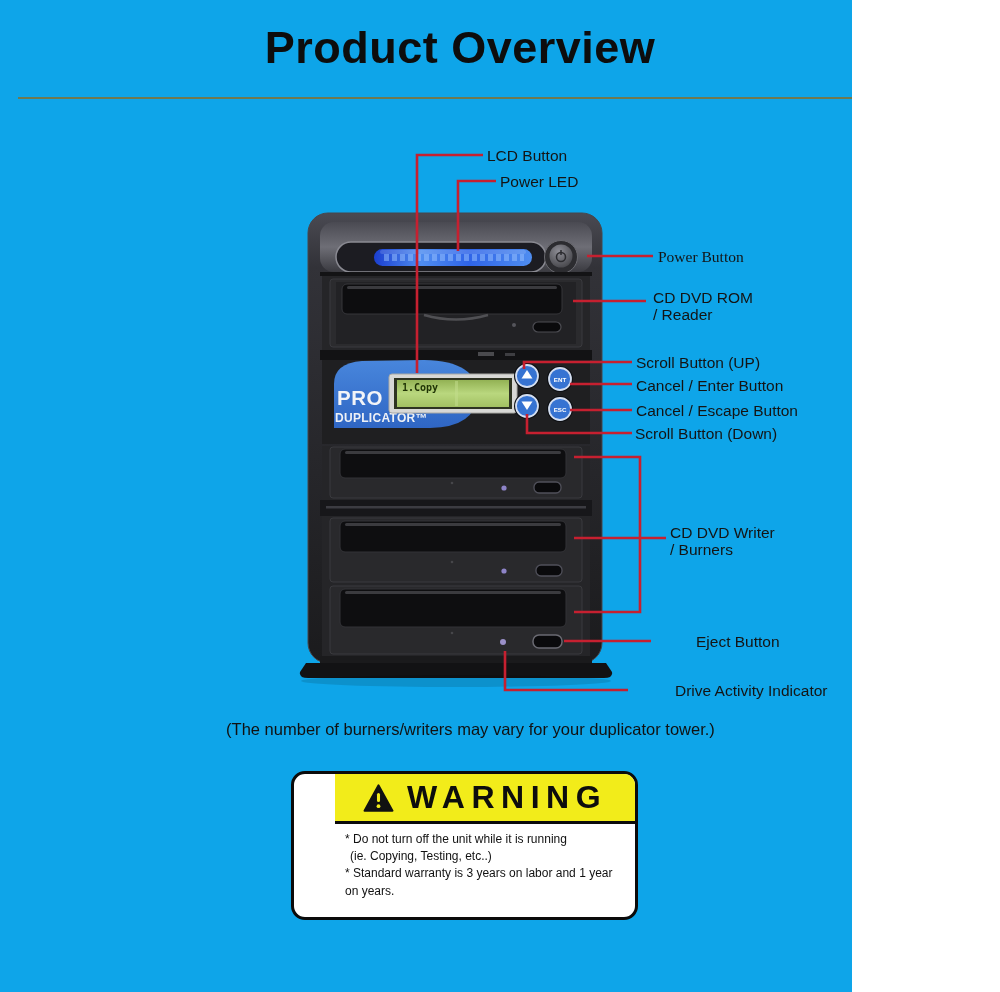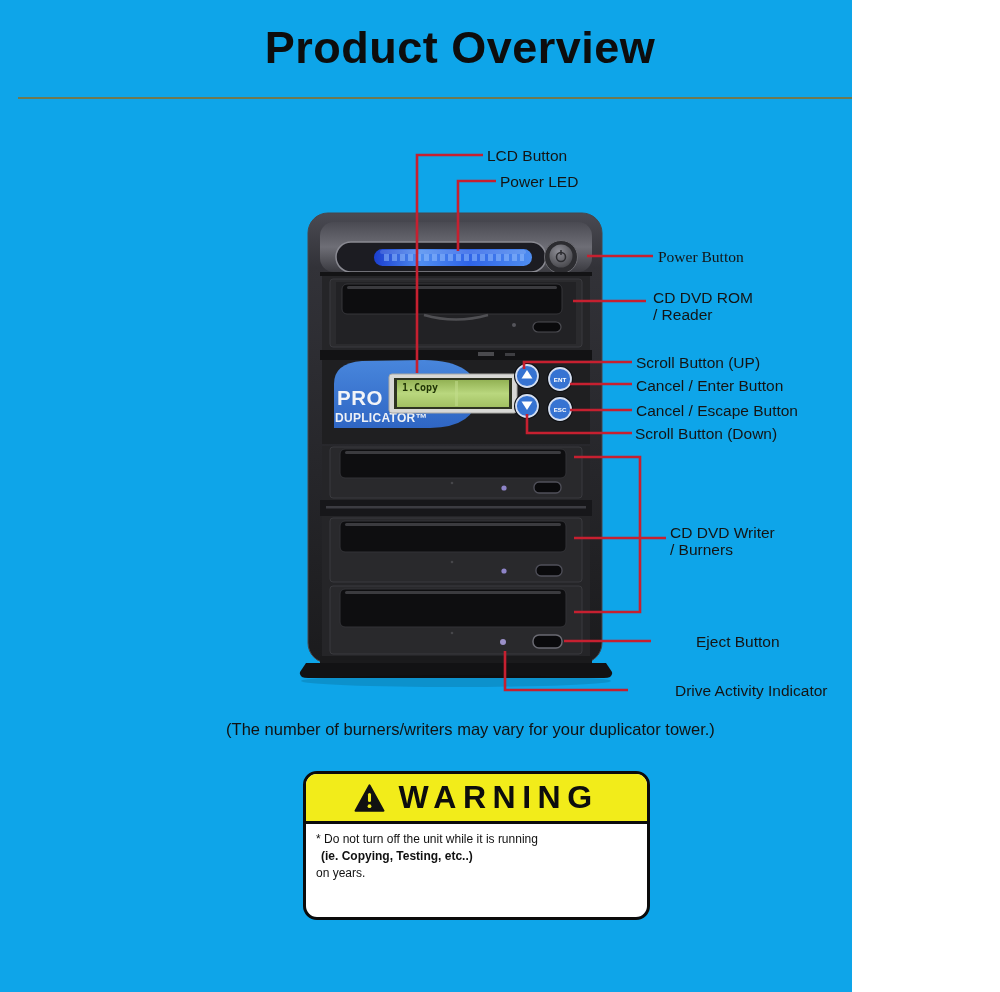--- a/index.html
+++ b/index.html
@@ -10,29 +10,29 @@
     font-size:45px;font-weight:bold;color:#0d0d0d;letter-spacing:0.5px;}
   .title-rule{position:absolute;top:97px;left:18px;width:968px;height:2px;background:#6e7a50;}
 
   .illustration{position:absolute;left:0;top:0;width:1000px;height:992px;}
 
   .callout-label{position:absolute;font-size:15.5px;line-height:17px;color:#141414;white-space:nowrap;}
 
   .note-text{position:absolute;top:720px;left:0;width:925px;text-align:center;
     font-size:16.5px;color:#111;padding-left:8px;}
 
-  .warning-box{position:absolute;left:303px;top:771px;width:347px;height:149px;
+  .warning-box{position:absolute;left:291px;top:771px;width:347px;height:149px;
     box-sizing:border-box;border:3.5px solid #0b0b0b;border-radius:14px;
-    background:#ffffff;overflow:hidden;}
+    background:#ffffff;overflow:hidden;padding-left:41px;}
   .warning-header{height:47px;background:#f2ec1a;border-bottom:3px solid #0b0b0b;
     display:flex;align-items:center;justify-content:center;gap:13px;}
   .warning-title{font-size:32px;font-weight:900;letter-spacing:6.5px;color:#0d0d0d;}
   .warning-body{padding:7px 3px 0 10px;}
   .warning-line{font-size:12px;line-height:17.2px;color:#111;white-space:nowrap;}
-  .warning-line.indent{padding-left:5px;font-weight:bold;}
+  .warning-line.indent{padding-left:5px;}
 </style>
 </head>
 <body>
 
 <div class="stage">
 
   <div class="page-title">Product Overview</div>
   <div class="title-rule"></div>
 
   <svg class="illustration" viewBox="0 0 1000 992" xmlns="http://www.w3.org/2000/svg">
@@ -215,17 +215,18 @@
       <svg width="31" height="28" viewBox="0 0 24 22">
         <path d="M12,1 L23,21 H1 Z" fill="#111111" stroke="#111111" stroke-width="1.5" stroke-linejoin="round"></path>
         <rect x="10.8" y="7" width="2.4" height="7.2" rx="1.2" fill="#f2ec1a"></rect>
         <circle cx="12" cy="17.4" r="1.5" fill="#f2ec1a"></circle>
       </svg>
       <span class="warning-title">WARNING</span>
     </div>
     <div class="warning-body">
       <div class="warning-line">* Do not turn off the unit while it is running</div>
       <div class="warning-line indent">(ie. Copying, Testing, etc..)</div>
+      <div class="warning-line">* Standard warranty is 3 years on labor and 1 year</div>
       <div class="warning-line">on years.</div>
     </div>
   </div>
 
 </div>
 
 </body></html>

